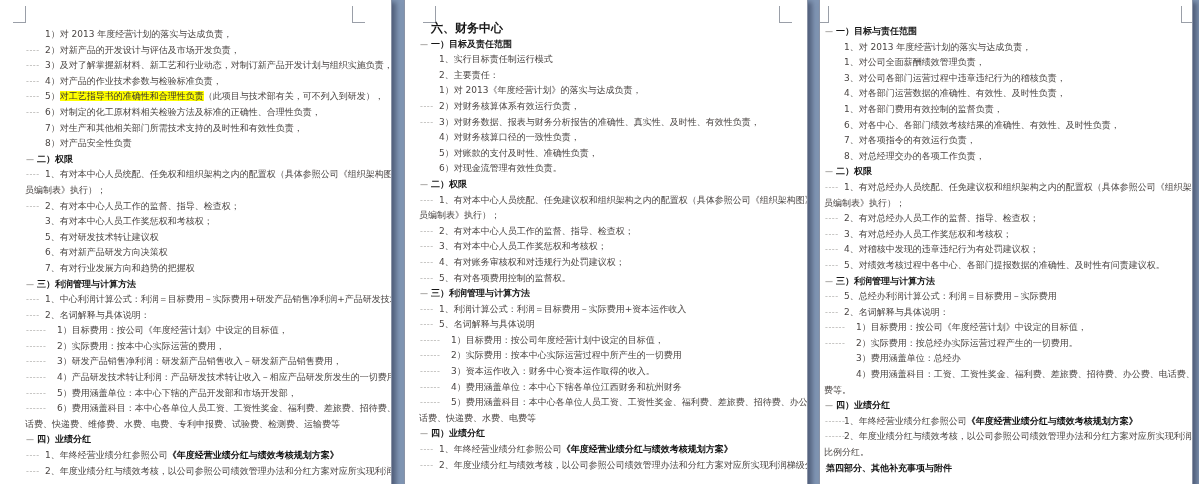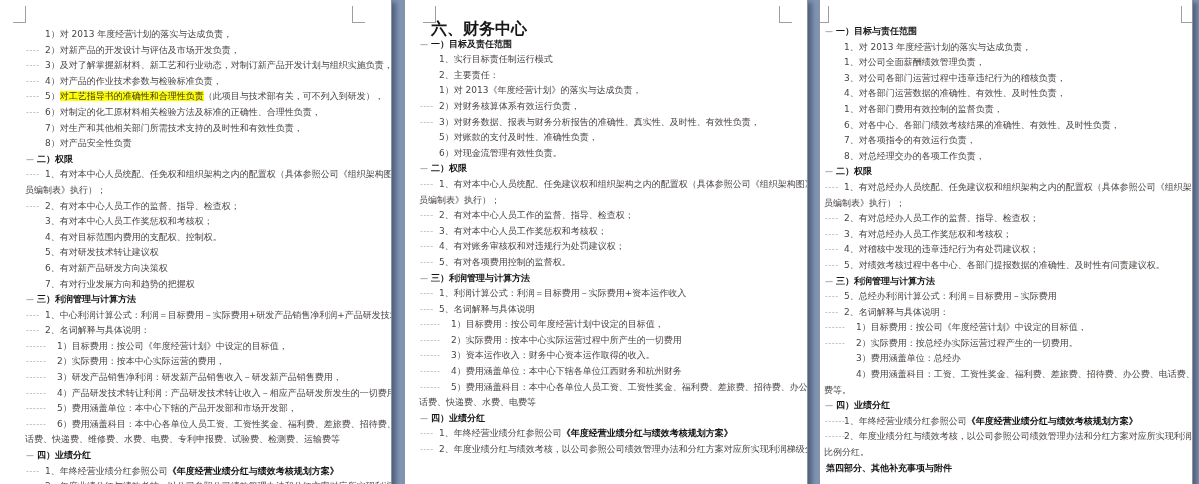--- a/index.html
+++ b/index.html
@@ -24,21 +24,21 @@
   .cm{position:absolute;width:12px;height:16px;top:6px;}
   .cm-l{border-right:1px solid #9a9fa8;border-bottom:1px solid #9a9fa8;}
   .cm-r{border-left:1px solid #9a9fa8;border-bottom:1px solid #9a9fa8;}
   #p1 .cm-l{left:13px}   #p1 .cm-r{left:352px}
   #p2 .cm-l{left:18px}   #p2 .cm-r{left:374px}
   #p3 .cm-l{left:-4px}   #p3 .cm-r{left:361px}
   .line{
     white-space:nowrap;height:15.6px;line-height:15.6px;
     position:relative;font-size:9px;color:#4a4543;
   }
-  .k-t {font-weight:700;color:#161616;font-size:16px;padding-left:12px;}
+  .k-t {font-weight:700;color:#161616;font-size:12px;padding-left:12px;}
   .k-h {font-weight:700;color:#161616;padding-left:12px;}
   .k-h2{font-weight:700;color:#161616;padding-left:2px;}
   .k-b1{padding-left:20px;}
   .k-b2{padding-left:32px;}
   .k-w {padding-left:0;}
   .pre{position:absolute;left:1px;top:0;color:#b4b2b0;font-size:8px;letter-spacing:.5px;}
   .hl{background:var(--hl,#ffff00);color:#3a3530;font-family:Liberation Serif, serif;}
   .bseg{font-weight:700;color:#121212;margin-top:29px;}
 </style>
 </head>
@@ -54,21 +54,20 @@
       <div class="line k-b1"><span class="pre">----</span><span>4）对产品的作业技术参数与检验标准负责，</span></div>
       <div class="line k-b1"><span class="pre">----</span><span>5）</span><span class="hl">对工艺指导书的准确性和合理性负责</span><span>（此项目与技术部有关，可不列入到研发），</span></div>
       <div class="line k-b1"><span class="pre">----</span><span>6）对制定的化工原材料相关检验方法及标准的正确性、合理性负责，</span></div>
       <div class="line k-b1"><span>7）对生产和其他相关部门所需技术支持的及时性和有效性负责，</span></div>
       <div class="line k-b1"><span>8）对产品安全性负责</span></div>
       <div class="line k-h"><span class="pre">—</span><span>二）权限</span></div>
       <div class="line k-b1"><span class="pre">----</span><span>1、有对本中心人员统配、任免权和组织架构之内的配置权（具体参照公司《组织架构图》和《人</span></div>
       <div class="line k-w"><span>员编制表》执行）；</span></div>
       <div class="line k-b1"><span class="pre">----</span><span>2、有对本中心人员工作的监督、指导、检查权；</span></div>
       <div class="line k-b1"><span>3、有对本中心人员工作奖惩权和考核权；</span></div>
-      <div class="line k-b1"><span>4、有对目标范围内费用的支配权、控制权。</span></div>
       <div class="line k-b1"><span>5、有对研发技术转让建议权</span></div>
       <div class="line k-b1"><span>6、有对新产品研发方向决策权</span></div>
       <div class="line k-b1"><span>7、有对行业发展方向和趋势的把握权</span></div>
       <div class="line k-h"><span class="pre">—</span><span>三）利润管理与计算方法</span></div>
       <div class="line k-b1"><span class="pre">----</span><span>1、中心利润计算公式：利润＝目标费用－实际费用+研发产品销售净利润+产品研发技术转让利润；</span></div>
       <div class="line k-b1"><span class="pre">----</span><span>2、名词解释与具体说明：</span></div>
       <div class="line k-b2"><span class="pre">------</span><span>1）目标费用：按公司《年度经营计划》中设定的目标值，</span></div>
       <div class="line k-b2"><span class="pre">------</span><span>2）实际费用：按本中心实际运营的费用，</span></div>
       <div class="line k-b2"><span class="pre">------</span><span>3）研发产品销售净利润：研发新产品销售收入－研发新产品销售费用，</span></div>
       <div class="line k-b2"><span class="pre">------</span><span>4）产品研发技术转让利润：产品研发技术转让收入－相应产品研发所发生的一切费用，</span></div>
@@ -85,20 +84,21 @@
   <div class="cm cm-l"></div>
   <div class="cm cm-r"></div>
   <div class="content">
       <div class="line k-t"><span>六、财务中心</span></div>
       <div class="line k-h"><span class="pre">—</span><span>一）目标及责任范围</span></div>
       <div class="line k-b1"><span>1、实行目标责任制运行模式</span></div>
       <div class="line k-b1"><span>2、主要责任：</span></div>
       <div class="line k-b1"><span>1）对 2013《年度经营计划》的落实与达成负责，</span></div>
       <div class="line k-b1"><span class="pre">----</span><span>2）对财务核算体系有效运行负责，</span></div>
       <div class="line k-b1"><span class="pre">----</span><span>3）对财务数据、报表与财务分析报告的准确性、真实性、及时性、有效性负责，</span></div>
+      <div class="line k-b1"><span>4）对财务核算口径的一致性负责，</span></div>
       <div class="line k-b1"><span>5）对账款的支付及时性、准确性负责，</span></div>
       <div class="line k-b1"><span>6）对现金流管理有效性负责。</span></div>
       <div class="line k-h"><span class="pre">—</span><span>二）权限</span></div>
       <div class="line k-b1"><span class="pre">----</span><span>1、有对本中心人员统配、任免建议权和组织架构之内的配置权（具体参照公司《组织架构图》和《人</span></div>
       <div class="line k-w"><span>员编制表》执行）；</span></div>
       <div class="line k-b1"><span class="pre">----</span><span>2、有对本中心人员工作的监督、指导、检查权；</span></div>
       <div class="line k-b1"><span class="pre">----</span><span>3、有对本中心人员工作奖惩权和考核权；</span></div>
       <div class="line k-b1"><span class="pre">----</span><span>4、有对账务审核权和对违规行为处罚建议权；</span></div>
       <div class="line k-b1"><span class="pre">----</span><span>5、有对各项费用控制的监督权。</span></div>
       <div class="line k-h"><span class="pre">—</span><span>三）利润管理与计算方法</span></div>

